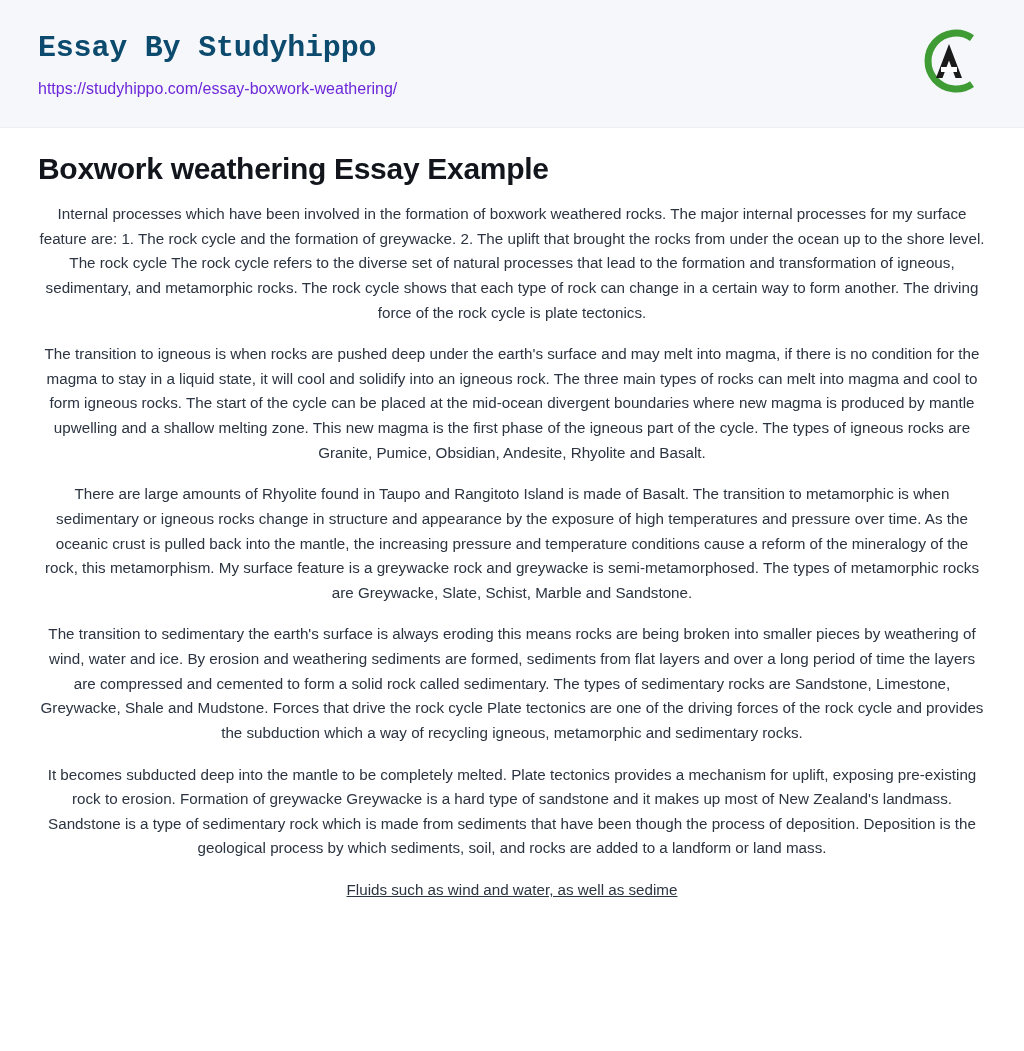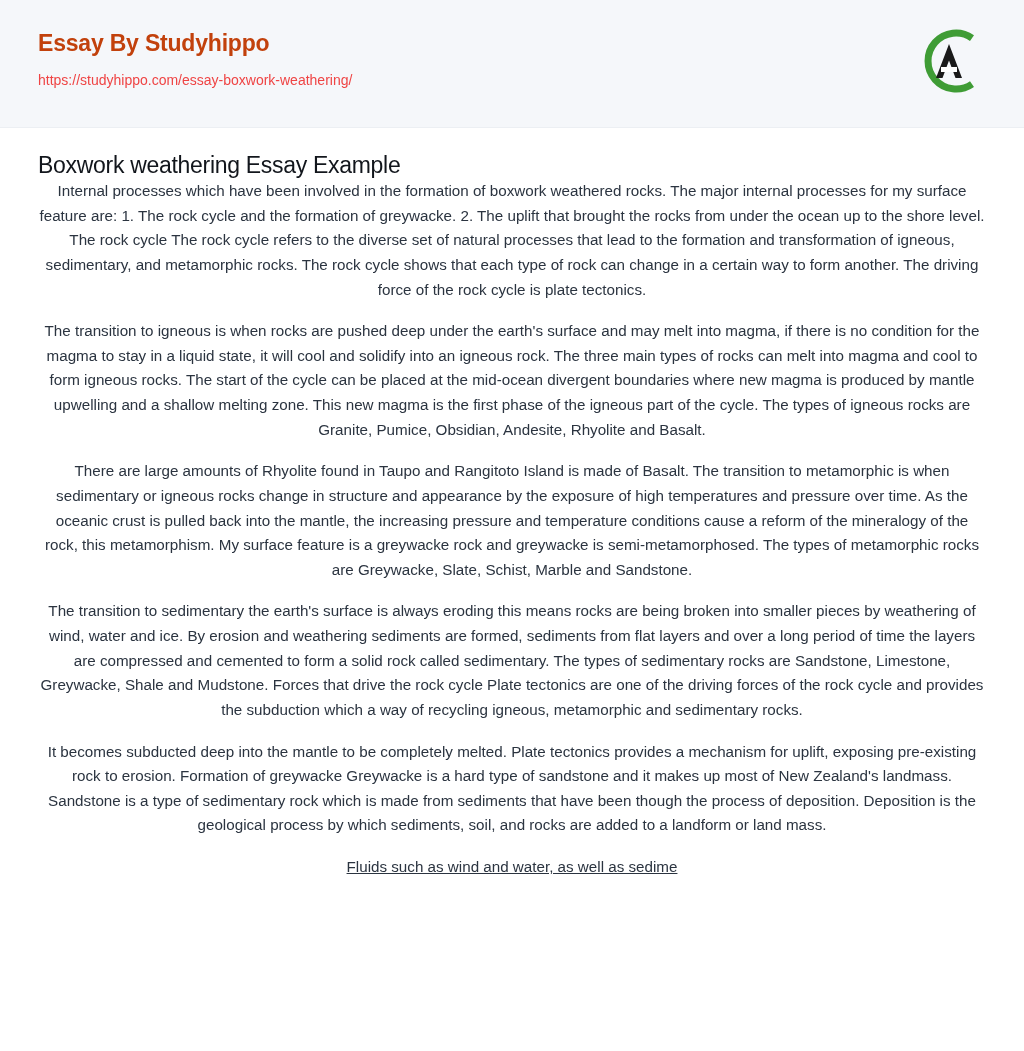--- a/index.html
+++ b/index.html
@@ -23,52 +23,53 @@
   
   .header {
     background: #f5f7fa;
     height: 128px;
     box-sizing: border-box;
     padding: 30px 38px 0 38px;
     position: relative;
     border-bottom: 1px solid #eceff3;
   }
   .brand {
-    font-size: 23px;
+    font-size: 30px;
     font-weight: bold;
-    color: #c2410c;
+    color: #0c4a6e;
     letter-spacing: -0.2px;
     line-height: 1.2;
     margin: 0;
+    font-family: Liberation Mono, monospace;
   }
   .site-url {
     margin-top: 14px;
-    font-size: 14px;
-    color: #ef4444;
+    font-size: 16px;
+    color: #6d28d9;
     text-decoration: none;
     display: inline-block;
   }
   .logo {
     position: absolute;
     right: 36px;
     top: 22px;
     width: 78px;
     height: 78px;
   }
 
   
   .article {
     padding: 24px 38px 28px 38px;
     box-sizing: border-box;
   }
   .article-title {
-    font-size: 23px;
-    font-weight: normal;
+    font-size: 30px;
+    font-weight: bold;
     color: #12161c;
-    margin: 0 0 0 0;
+    margin: 0 0 16px 0;
     letter-spacing: -0.3px;
   }
   .article p {
     font-size: 15.2px;
     line-height: 1.62;
     color: #2b3440;
     margin: 0 0 17px 0;
     text-align: center;
   }
   .article p:last-child {

